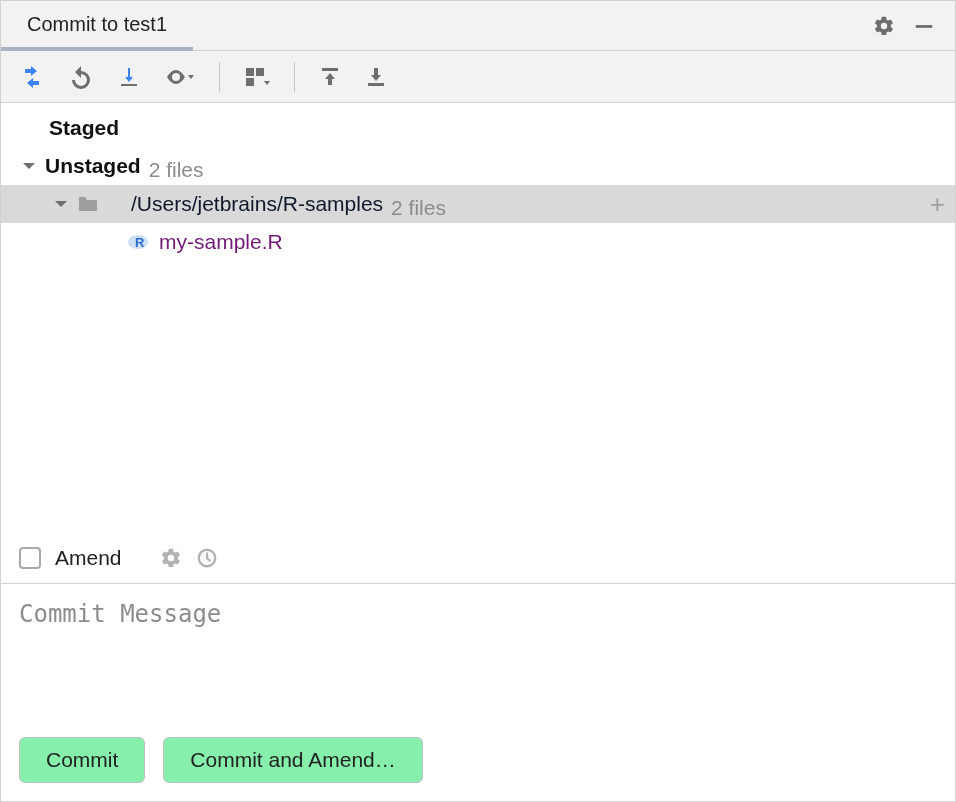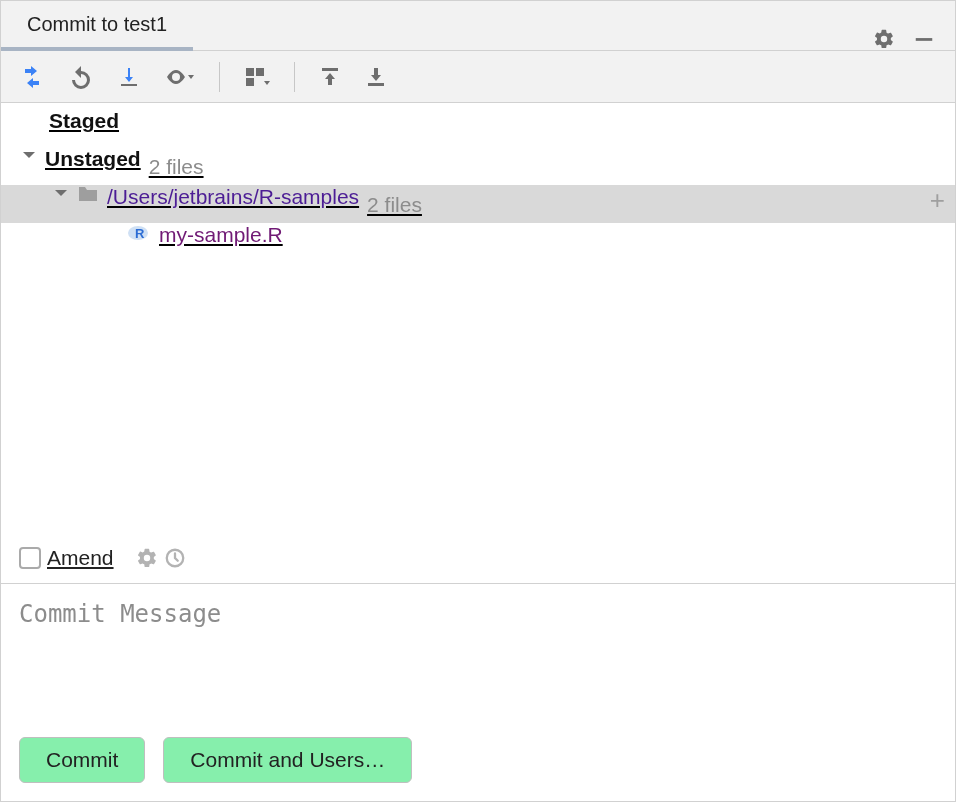--- a/index.html
+++ b/index.html
@@ -8,21 +8,21 @@
     height: 802px;
     font-family: -apple-system, BlinkMacSystemFont, "Segoe UI", sans-serif;
     background: #fff;
     border: 1px solid #d1d1d1;
     display: flex;
     flex-direction: column;
     overflow: hidden;
   }
   .tabs-bar {
     display: flex;
-    align-items: flex-end;
+    align-items: center;
     background: #f2f2f2;
     border-bottom: 1px solid #d1d1d1;
     height: 50px;
     padding: 0 10px 0 0;
   }
   .tab {
     padding: 0 26px;
     height: 49px;
     display: flex;
     align-items: center;
@@ -51,55 +51,54 @@
     background: #c7c7c7;
   }
   .file-tree {
     flex: 1;
     overflow: auto;
     background: #fff;
     padding-top: 6px;
   }
   .tree-row {
     display: flex;
+    align-items: center;
     height: 38px;
     font-size: 21px;
     gap: 8px;
     padding-left: 20px;
     position: relative;
-    text-decoration: underline;
   }
   .tree-row.selected {
     background: #d9d9d9;
   }
   .indent-0 { padding-left: 20px; }
   .indent-1 { padding-left: 52px; }
   .indent-2 { padding-left: 126px; }
   .staged-label, .unstaged-label { font-weight: 700; color: #111; }
   .muted { color: #8c8c8c; font-weight: 400; margin-top: 8px; }
-  .folder-path { color: #4c1d95; }
+  .folder-path { color: #0f172a; margin-left: 24px; }
   .file-r { color: #701a75; }
   .file-py { color: #b35a12; }
   .row-plus {
     position: absolute;
     right: 10px;
     color: #9f9f9f;
     font-size: 26px;
     font-weight: 300;
   }
   .amend-bar {
     display: flex;
     align-items: center;
     height: 50px;
     padding: 0 18px;
-    gap: 6px;
+    gap: 14px;
     font-size: 21px;
     color: #222;
     border-bottom: none;
-    text-decoration: underline;
   }
   .checkbox {
     width: 22px; height: 22px;
     border: 2px solid #aaa;
     border-radius: 4px;
     background: #fff;
   }
   .commit-msg {
     border-top: 1px solid #d1d1d1;
     padding: 16px 18px;
@@ -262,14 +261,14 @@
       </svg>
   </span>
 </div>
 
 <div class="commit-msg">
   <textarea placeholder="Commit Message" style=""></textarea>
 </div>
 
 <div class="button-bar">
   <button class="btn">Commit</button>
-  <button class="btn">Commit and Users…</button>
+  <button class="btn">Commit and Amend…</button>
 </div>
 
 </body></html>

